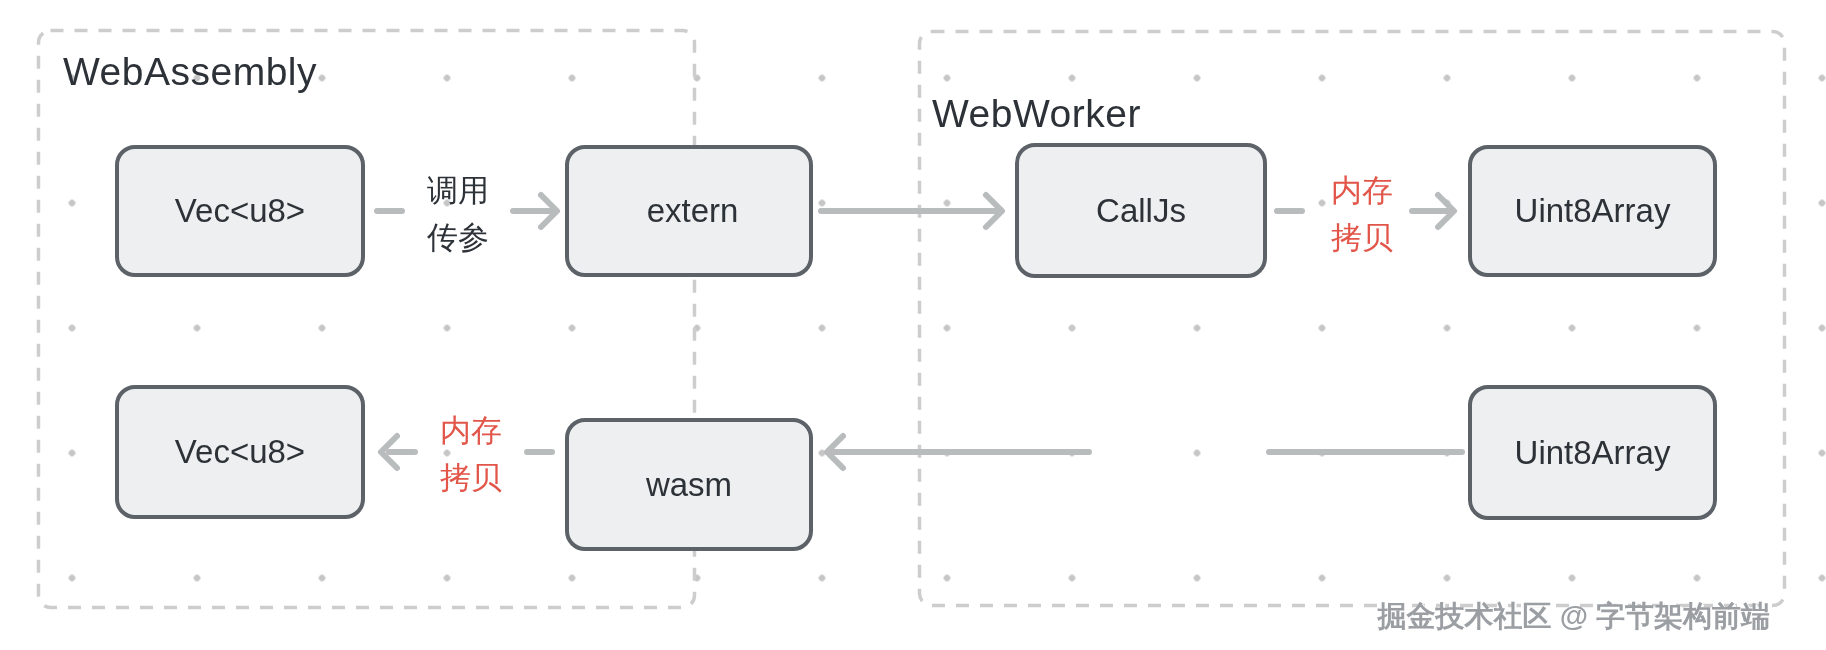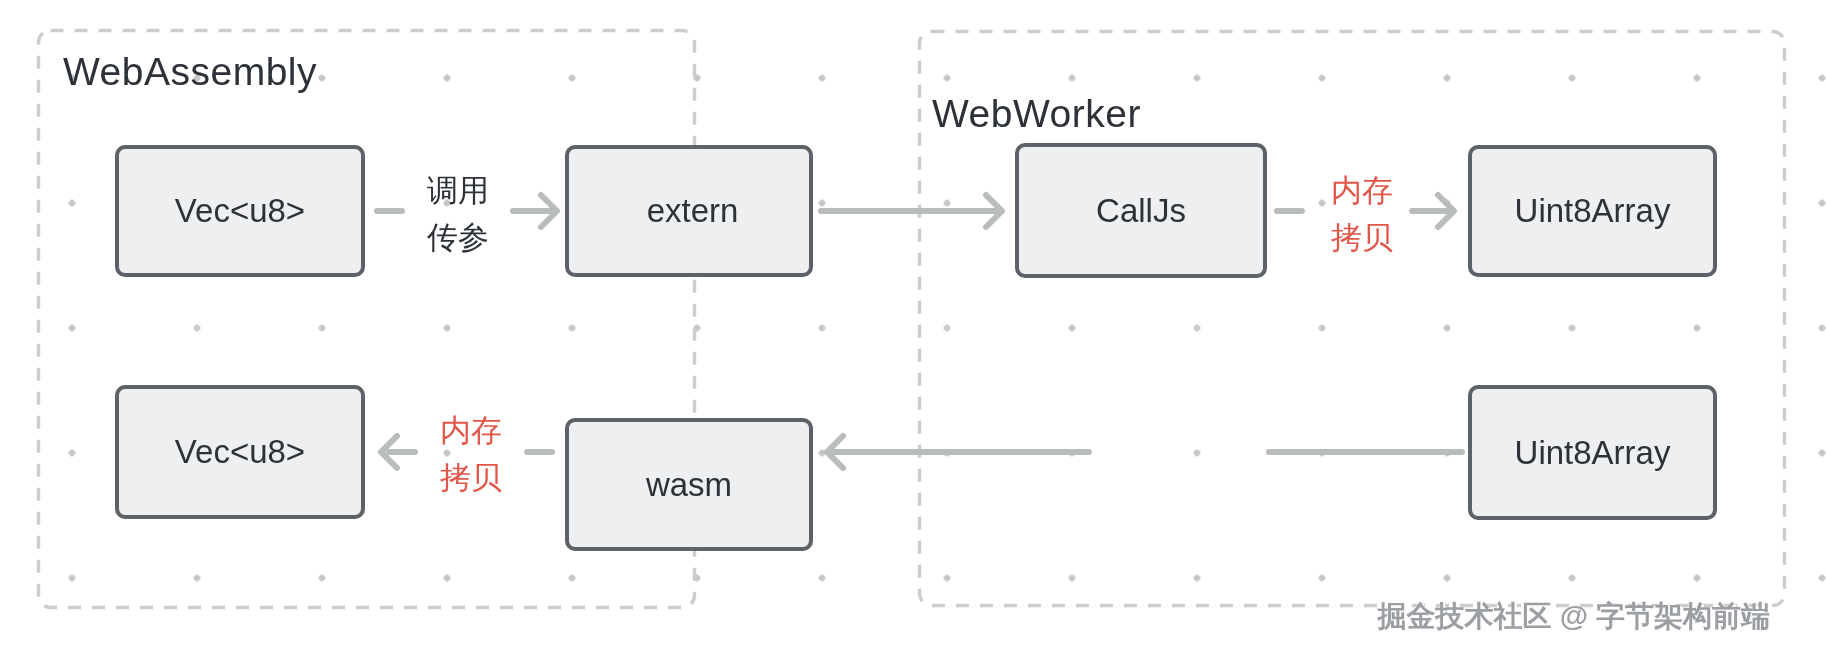--- a/index.html
+++ b/index.html
@@ -9,21 +9,21 @@
     background-image:radial-gradient(circle,#c6c6c6 3px,rgba(198,198,198,0) 3.6px);
     background-size:125px 125px;
     background-position:9.5px 15.5px;
   }
   .overlay{position:absolute;left:0;top:0;width:1826px;height:650px;}
   .container-title{
     position:absolute;font-size:39px;letter-spacing:.5px;
     color:#2d3238;font-weight:500;white-space:nowrap;
   }
   .node{
-    position:absolute;background:#edeff0;border:4px solid #5d6269;border-radius:10px;
+    position:absolute;background:#edeff0;border:4px solid #5d6269;border-radius:20px;
     display:flex;flex-direction:column;align-items:center;justify-content:center;
     font-size:33px;color:#2d3238;box-sizing:border-box;text-align:center;line-height:44px;
     white-space:nowrap;
   }
   .edge-label{
     position:absolute;text-align:center;font-size:31px;line-height:47px;
     color:#2d3238;white-space:nowrap;
   }
   .edge-label.red{color:#e25549;}
   .watermark{

